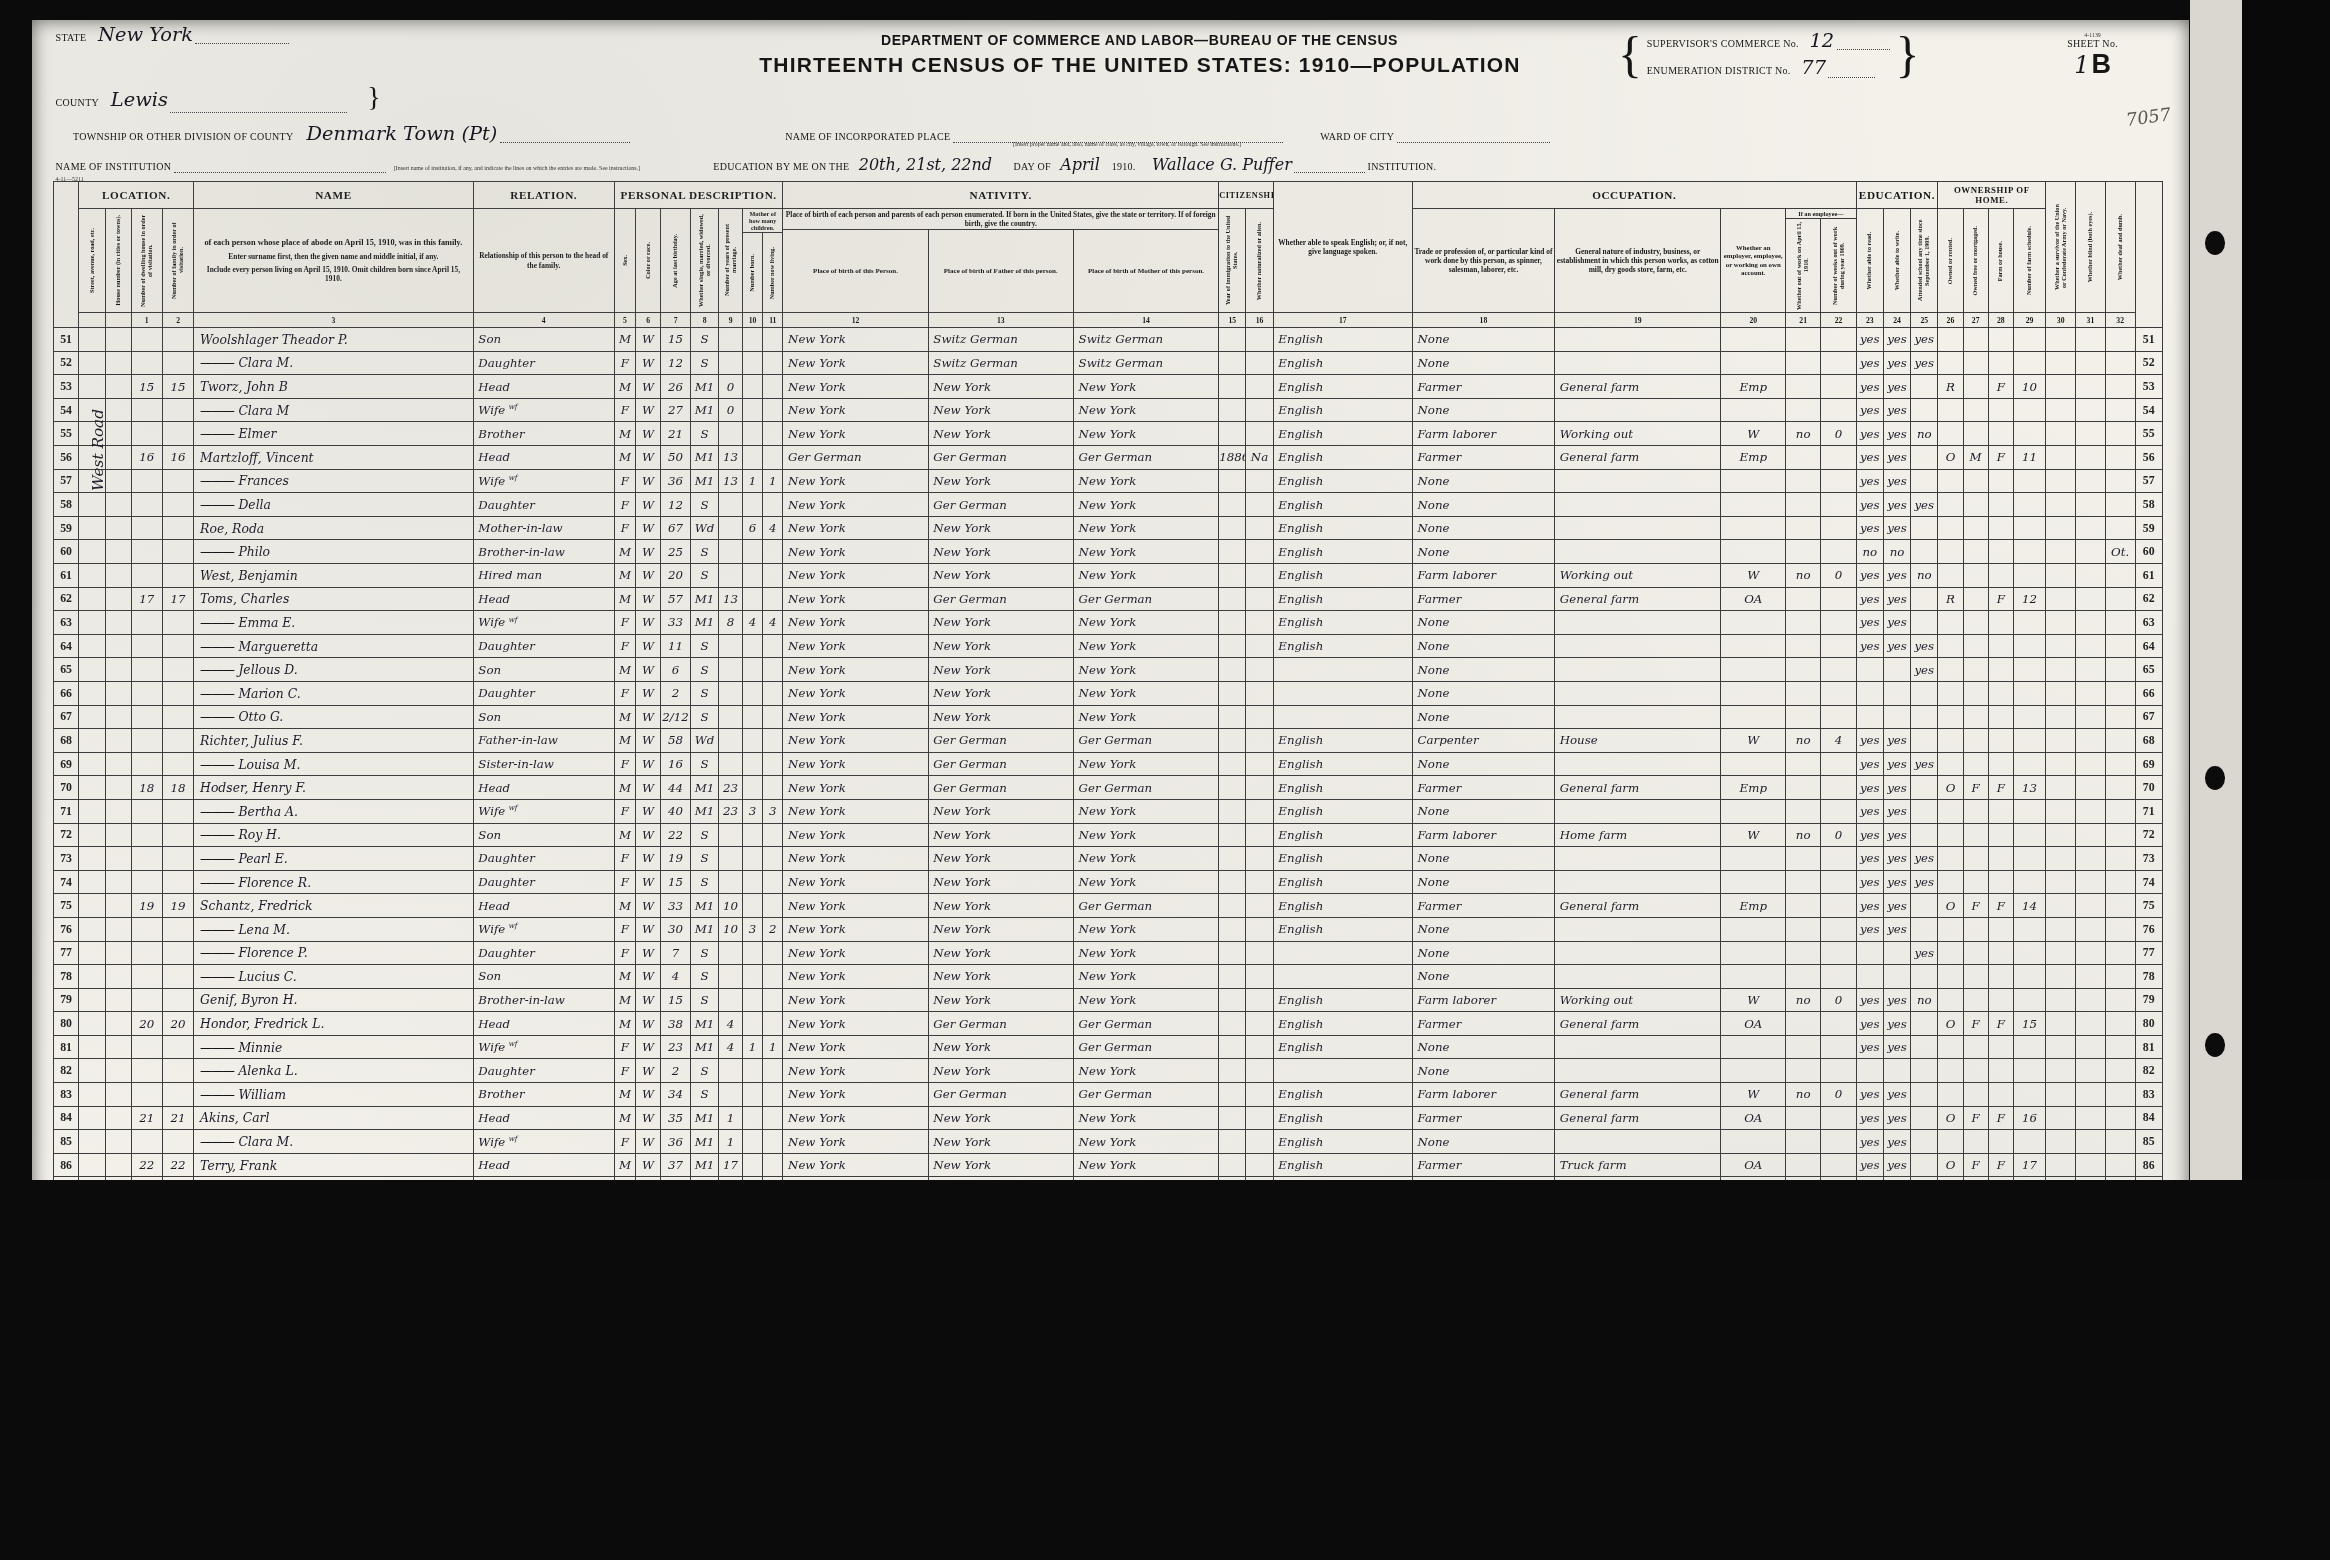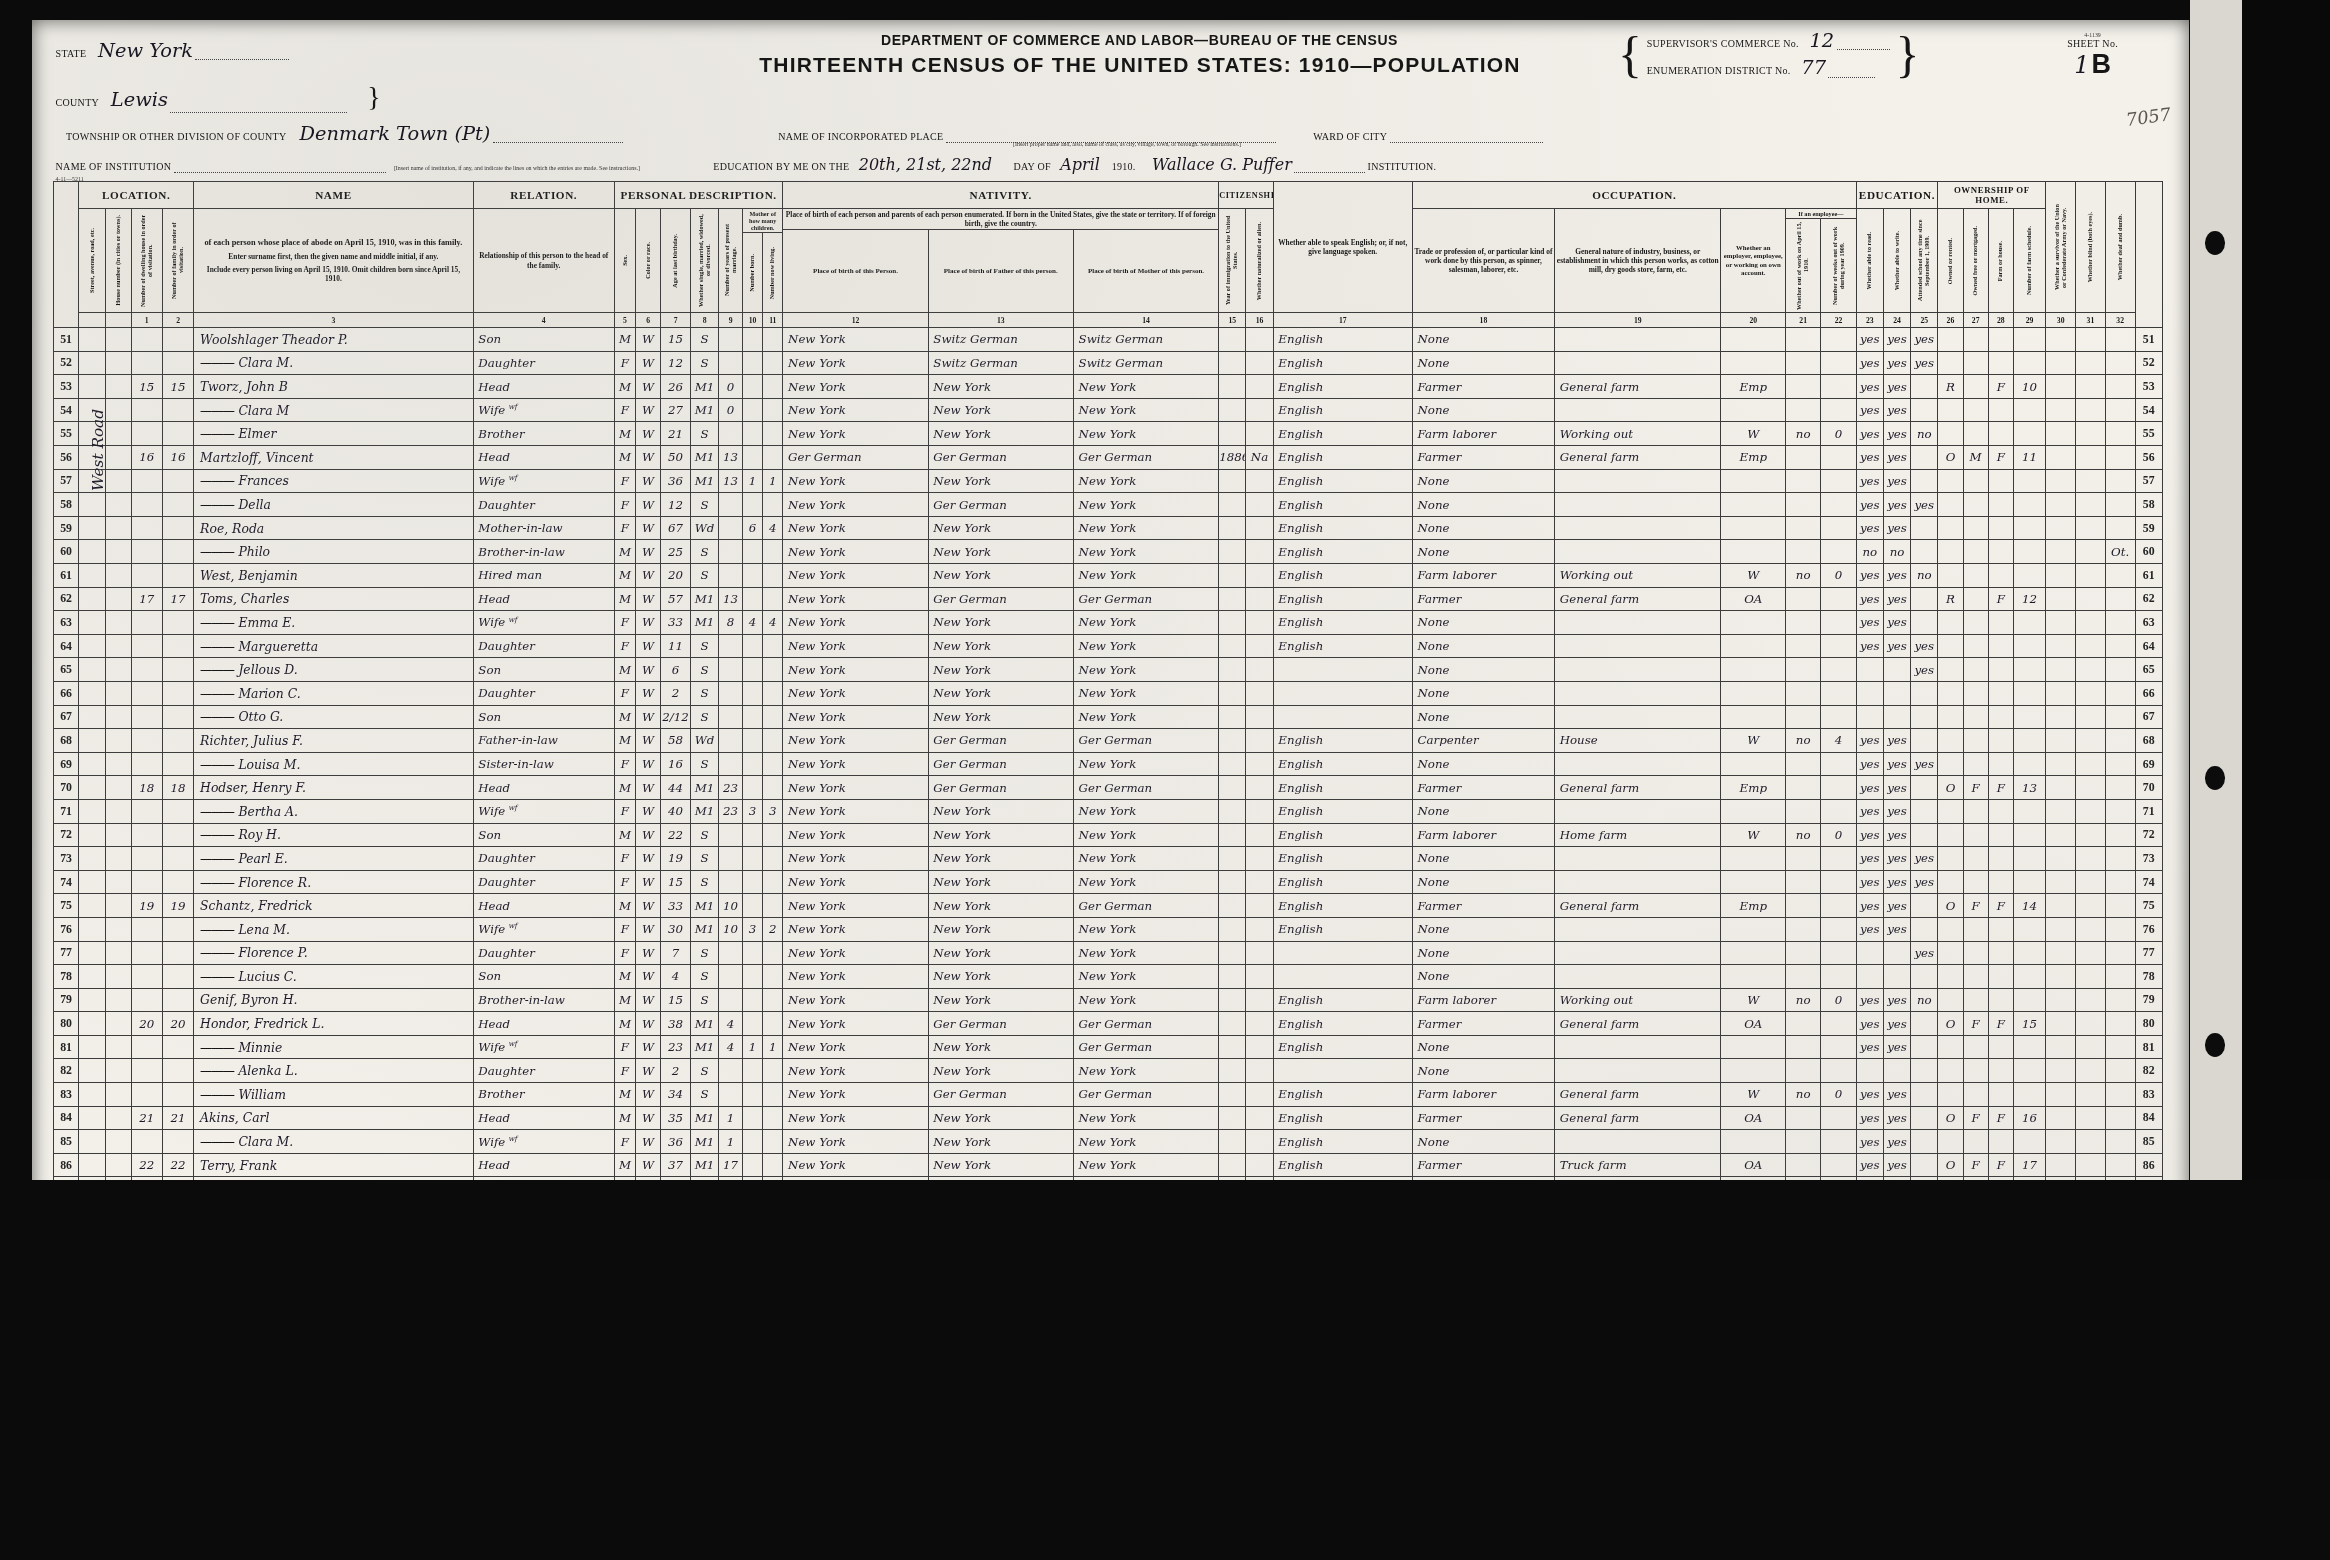--- a/index.html
+++ b/index.html
@@ -75,32 +75,32 @@
   <div class="hole" style="top:766px"></div>
   <div class="hole" style="top:1033px"></div>
   <div class="hole" style="top:1294px"></div>
 
   <div class="paper">
 
     <div class="hdr">
       <div class="dept">DEPARTMENT OF COMMERCE AND LABOR—BUREAU OF THE CENSUS</div>
       <div class="title">THIRTEENTH CENSUS OF THE UNITED STATES: 1910—POPULATION</div>
 
-      <div class="hl" style="left:23.6px;top:21px">
+      <div class="hl" style="left:23.6px;top:5px">
         <span class="lbl">STATE</span>
         <span class="hw hw-big" style="margin-left:9.4px">New York</span>
         <span class="dotline" style="min-width:94px"></span>
       </div>
       <div class="hl" style="left:23.6px;top:61px">
         <span class="lbl">COUNTY</span>
         <span class="hw hw-big" style="margin-left:9.4px">Lewis</span>
         <span class="dotline" style="min-width:177px"></span>
         <span style="font-size:28px;margin-left:17.7px">}</span>
       </div>
-      <div class="hl" style="left:34px;top:104px">
+      <div class="hl" style="left:41px;top:104px">
         <span class="lbl">TOWNSHIP OR OTHER DIVISION OF COUNTY</span>
         <span class="hw hw-big" style="margin-left:10.6px">Denmark Town (Pt)</span>
         <span class="dotline" style="min-width:130px"></span>
         <span class="lbl" style="margin-left:153px">NAME OF INCORPORATED PLACE</span>
         <span class="dotline" style="min-width:330px"></span>
         <span class="lbl" style="margin-left:35px">WARD OF CITY</span>
         <span class="dotline" style="min-width:153px"></span>
       </div>
       <div class="hl tiny" style="left:981px;top:121px">[Insert proper name and, also, name of class, as city, village, town, or borough.  See instructions.]</div>
 

